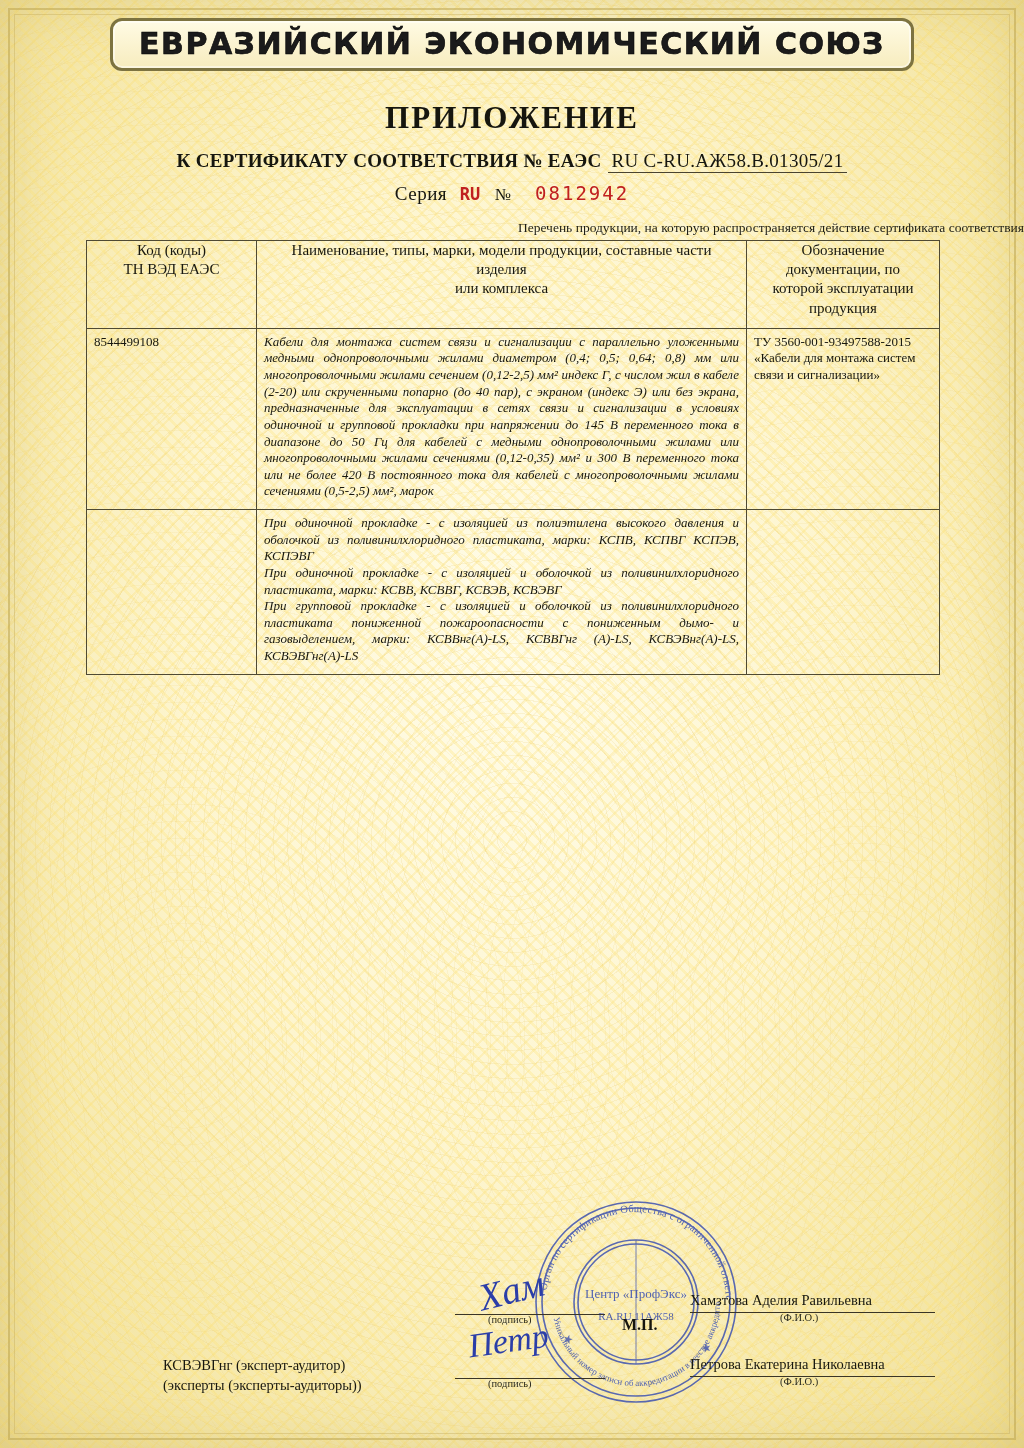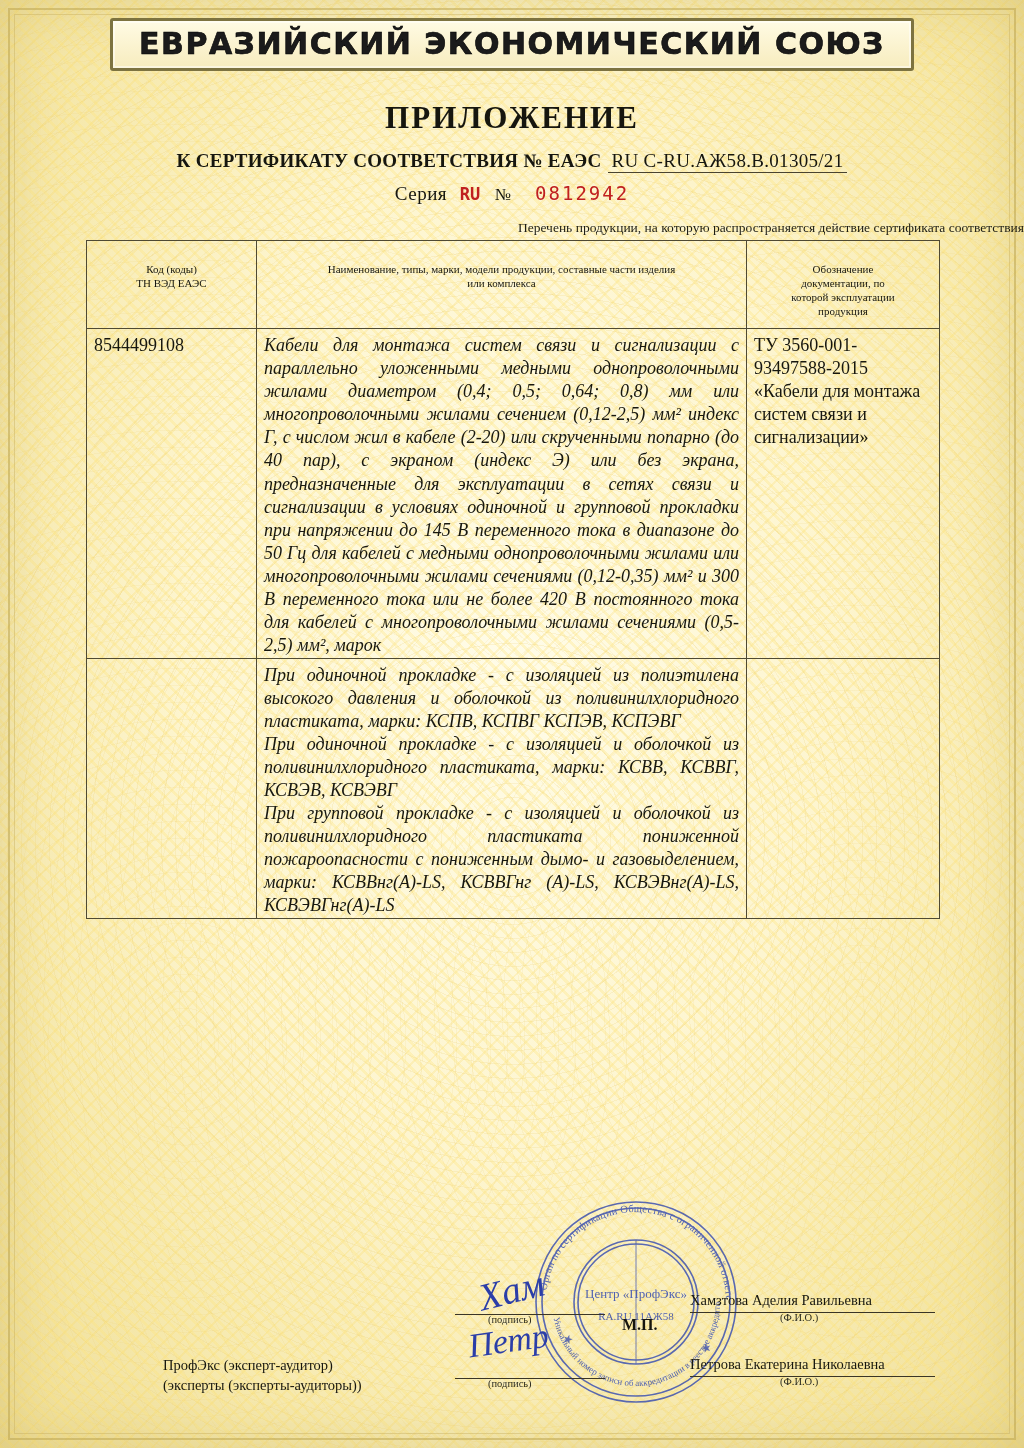--- a/index.html
+++ b/index.html
@@ -60,21 +60,21 @@
   .banner-wrap {
     position: absolute;
     top: 18px;
     left: 0;
     width: 100%;
     display: flex;
     justify-content: center;
   }
   .banner {
     border: 3px solid #7d7340;
-    border-radius: 3px;
+    border-radius: 12px;
     padding: 5px 26px 7px 26px;
     background: linear-gradient(180deg, #fffbe4 0%, #f7ecbe 100%);
     box-shadow: 0 0 0 2px rgba(255,255,255,0.5) inset;
   }
   .banner-text {
     font-family: "DejaVu Sans", sans-serif;
     font-weight: bold;
     font-size: 30px;
     letter-spacing: 1.5px;
     color: #1b1b1b;
@@ -150,30 +150,30 @@
     position: absolute;
     top: 240px;
     left: 86px;
     width: 853px;
     border-collapse: collapse;
     table-layout: fixed;
   }
   table.prod th, table.prod td {
     border: 1px solid #4f4a33;
     vertical-align: top;
-    padding: 5px 7px 1px 7px;
-    font-size: 18px;
+    padding: 5px 7px 9px 7px;
+    font-size: 13px;
     line-height: 1.28;
     color: #17170f;
   }
   table.prod th {
     text-align: center;
     font-weight: normal;
-    font-size: 11px;
-    padding: 21px 8px 10px 8px;
+    font-size: 15px;
+    padding: 0 8px 10px 8px;
   }
   col.c1 { width: 170px; }
   col.c2 { width: 490px; }
   col.c3 { width: 193px; }
 
   td.code { text-align: left; font-size: 13.4px; }
   td.desc p { margin: 0; text-align: justify; font-style: italic; }
   td.docs { font-size: 13.2px; line-height: 1.3; }
 
   .row2-desc p { margin: 0 0 0 0; }
@@ -382,21 +382,21 @@
         <div class="sign-line"></div>
         <div class="sign-cap">(подпись)</div>
         <div class="mp">М.П.</div>
         <div class="fio-name">Хамзтова Аделия Равильевна</div>
         <div class="fio-line"></div>
         <div class="fio-cap">(Ф.И.О.)</div>
       </div>
 
       <div class="sign-row" style="margin-top:14px;">
         <div class="sign-left">
-          <div>ПрофЭкс (эксперт-аудитор)</div>
+          <div>КСВЭВГнг (эксперт-аудитор)</div>
           <div>(эксперты (эксперты-аудиторы))</div>
         </div>
         <div class="sign-line"></div>
         <div class="sign-cap">(подпись)</div>
         <div class="fio-name">Петрова Екатерина Николаевна</div>
         <div class="fio-line"></div>
         <div class="fio-cap">(Ф.И.О.)</div>
       </div>
     </div>
 

